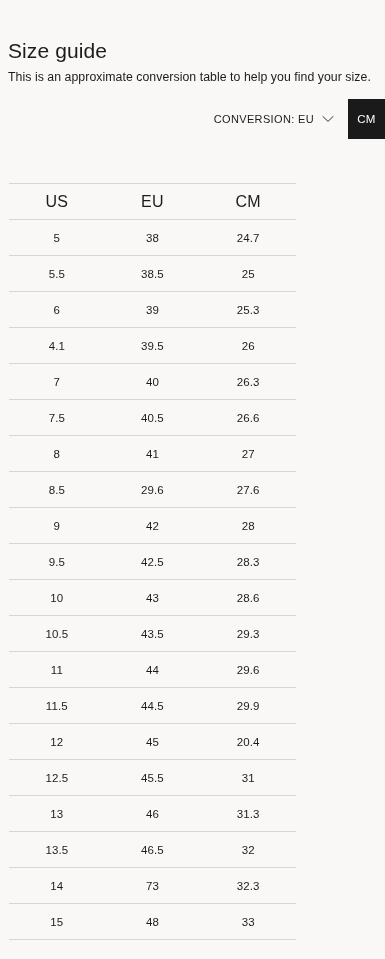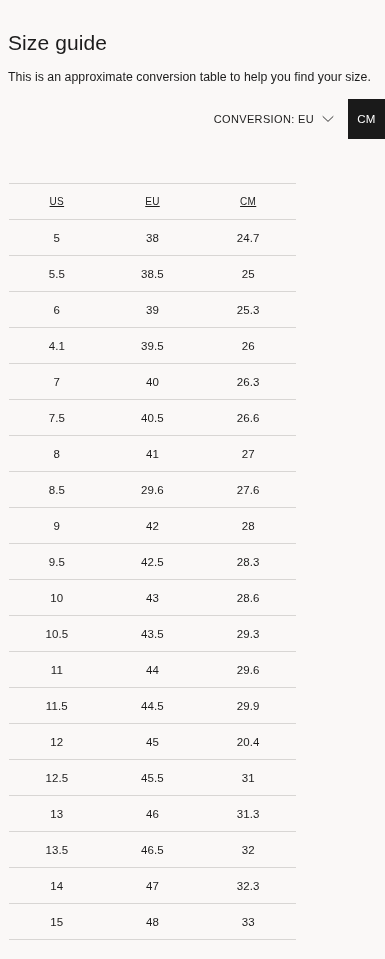--- a/index.html
+++ b/index.html
@@ -16,21 +16,21 @@
     position: relative;
   }
   .page {
     position: relative;
     width: 385px;
     height: 959px;
   }
   .title {
     position: absolute;
     left: 8px;
-    top: 16px;
+    top: 24px;
     font-size: 21px;
     font-weight: 400;
     letter-spacing: 0.1px;
     color: #1c1c1c;
     line-height: 26px;
   }
   .subtitle {
     position: absolute;
     left: 8px;
     top: 57px;
@@ -110,23 +110,22 @@
     vertical-align: middle;
     border-bottom: 1px solid #d8d6d4;
     font-weight: 400;
     font-size: 11.5px;
     color: #1c1c1c;
     letter-spacing: 0.1px;
     padding: 0;
   }
   .size-table thead th {
     border-top: 1px solid #d8d6d4;
-    font-size: 10px;
+    font-size: 16px;
     letter-spacing: 0.3px;
-    text-decoration: underline;
   }
 </style>
 </head>
 <body>
 
 <div class="page">
 
   <h1 class="title">Size guide</h1>
 
   <p class="subtitle">This is an approximate conversion table to help you find your size.</p>
@@ -235,21 +234,21 @@
           <td>46</td>
           <td>31.3</td>
         </tr>
         <tr>
           <td>13.5</td>
           <td>46.5</td>
           <td>32</td>
         </tr>
         <tr>
           <td>14</td>
-          <td>47</td>
+          <td>73</td>
           <td>32.3</td>
         </tr>
         <tr>
           <td>15</td>
           <td>48</td>
           <td>33</td>
         </tr>
       </tbody>
   </table>
 

